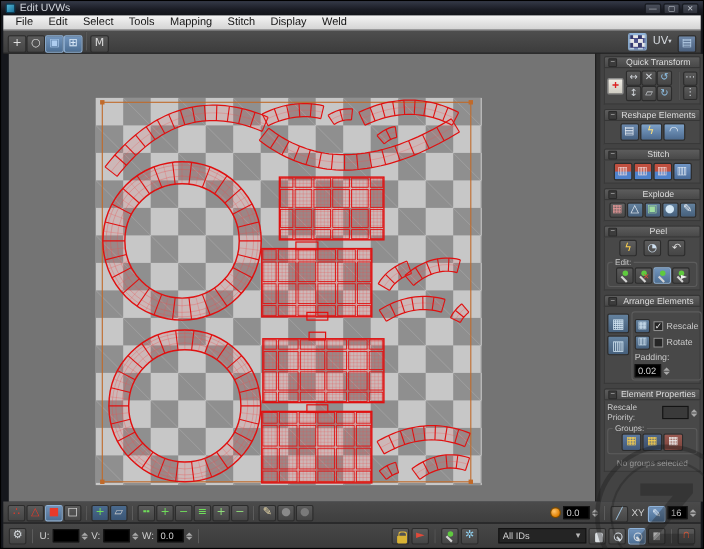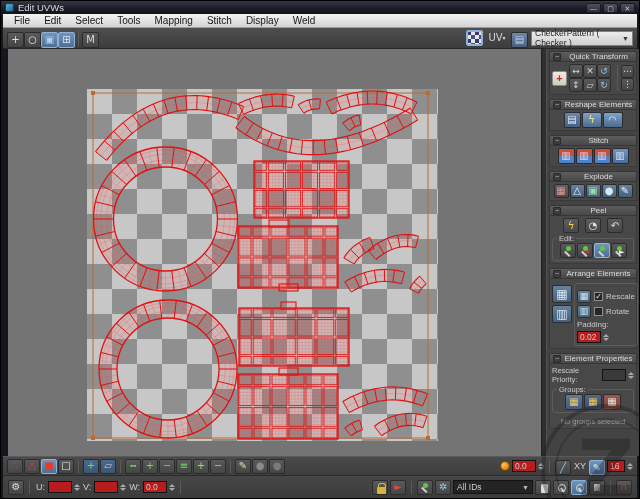--- a/index.html
+++ b/index.html
@@ -99,21 +99,21 @@
   .qtcol .ic { width:13px; height:13px; font-size:9px; }
   .stitch-ic { background:linear-gradient(180deg,#c05040 0 46%,#4f82cc 54% 100%) !important; }
   .ar { display:flex; gap:2px; align-items:flex-start; }
   .arleft { display:flex; flex-direction:column; gap:2px; padding-top:4px; }
   .arleft .ic { width:20px; height:18px; font-size:12px; }
   .argroup { flex:1; }
   .cbrow { display:flex; align-items:center; gap:3px; margin:2px 0; }
   .cbx { width:9px; height:9px; flex:none; border:1px solid #8f8f8f; background:#262626;
     color:#f0f0f0; font-size:8px; line-height:8px; text-align:center; }
   .fldrow { display:flex; align-items:center; gap:2px; margin-top:2px; }
-  .fld { background:#b91c1c; border:1px solid #131313; color:#cfcfcf; font-size:8.5px;
+  .fld { background:#000000; border:1px solid #131313; color:#cfcfcf; font-size:8.5px;
     height:12px; line-height:11px; padding:0 2px; min-width:24px; }
   .fld.dis { color:#6f6f6f; background:#3a3a3a; }
   .arrows { display:flex; flex-direction:column; gap:1px; }
   .arrows i { width:0; height:0; border-left:3px solid transparent; border-right:3px solid transparent; display:block; }
   .arrows .up { border-bottom:3px solid #a8a8a8; }
   .arrows .dn { border-top:3px solid #a8a8a8; }
   .statusline { text-align:center; color:#9a9a9a; font-size:7.5px; margin-top:4px; }
   .eprow { display:flex; align-items:center; gap:2px; font-size:7.5px; }
 
   
@@ -179,24 +179,20 @@
         </span></span>
     <span class="tright">
       <span class="ic checker-ic act"></span>
       <span class="ic flat" style="width:22px">
         <span>UV</span>
           <span style="font-size:6px">▾</span>
       </span>
       <span><span class="ic" style="background: linear-gradient(rgb(110, 135, 168), rgb(74, 95, 124));">
             <span class="g" style="color: rgb(188, 212, 236);">▤</span>
           </span></span>
-      <span class="dd texdd">
-        <span>CheckerPattern  ( Checker )</span>
-          <span class="caret">▼</span>
-      </span>
     </span>
   </div>
 
   <div class="canvas">
     <div class="checker" style="left: 79px; top: 40px; width: 351px; height: 352px; background-color: rgb(199, 199, 199); background-image: linear-gradient(45deg, rgb(143, 143, 143) 25%, transparent 25%, transparent 75%, rgb(143, 143, 143) 75%), linear-gradient(45deg, rgb(143, 143, 143) 25%, transparent 25%, transparent 75%, rgb(143, 143, 143) 75%); background-size: 50px 50px; background-position: 0px 0px, 25px 25px;"></div>
     <svg id="uv-svg" width="533" height="407">
         <rect x="85" y="44" width="335" height="345" fill="none" stroke="#c06a2a" stroke-width="1"></rect>
         <rect x="83" y="42" width="4" height="4" fill="#c06a2a"></rect>
         <rect x="418" y="42" width="4" height="4" fill="#c06a2a"></rect>
         <rect x="83" y="387" width="4" height="4" fill="#c06a2a"></rect>
@@ -1095,21 +1091,21 @@
         <span class="ic">
           <span class="g" style="color: rgb(224, 74, 58);">►</span>
         </span>
         <span class="sep"></span>
         <span class="ic pinn">
           <span class="g"></span>
         </span>
         <span class="ic">
           <span class="g" style="color: rgb(143, 208, 240);">✲</span>
         </span>
-        <span class="dd" style="width: 80px;">
+        <span class="dd" style="width: 80px; margin-left: 16px;">
           <span>All IDs</span>
           <span class="caret">▼</span>
         </span>
         <span class="ic hand">
           <span class="g"></span>
         </span>
         <span class="ic mag">
           <span class="g"></span>
         </span>
         <span class="ic act mag">

